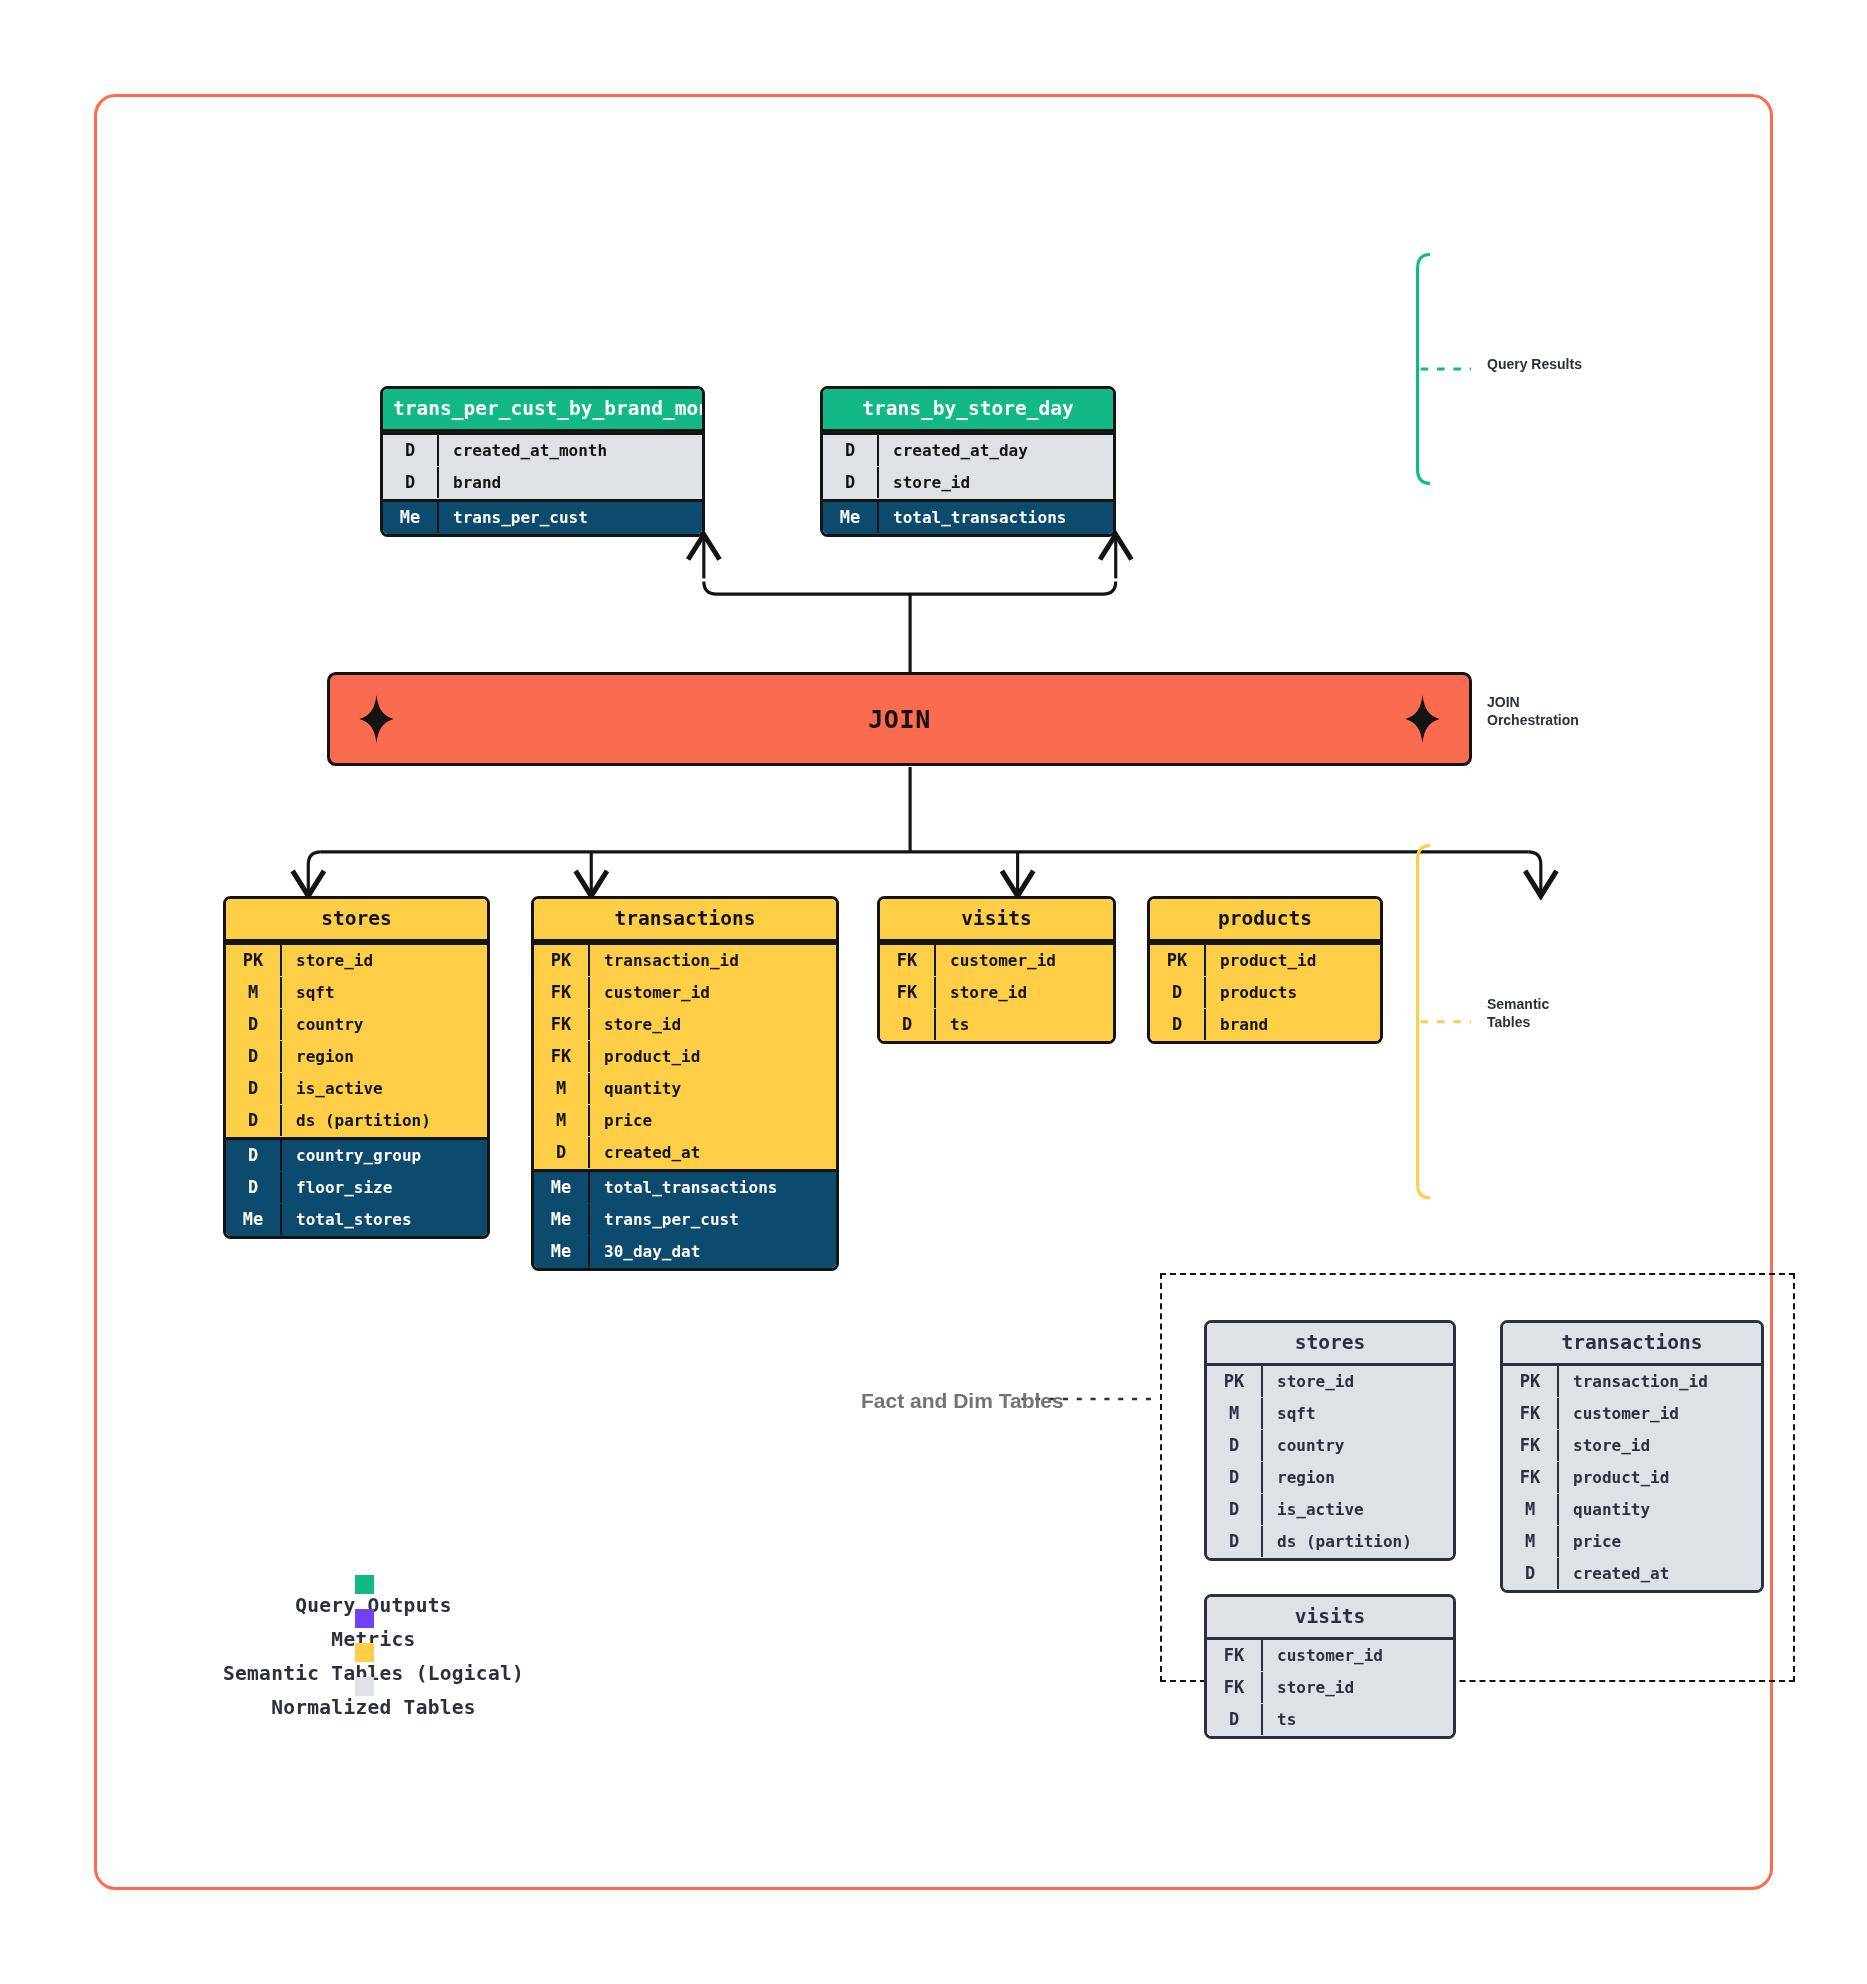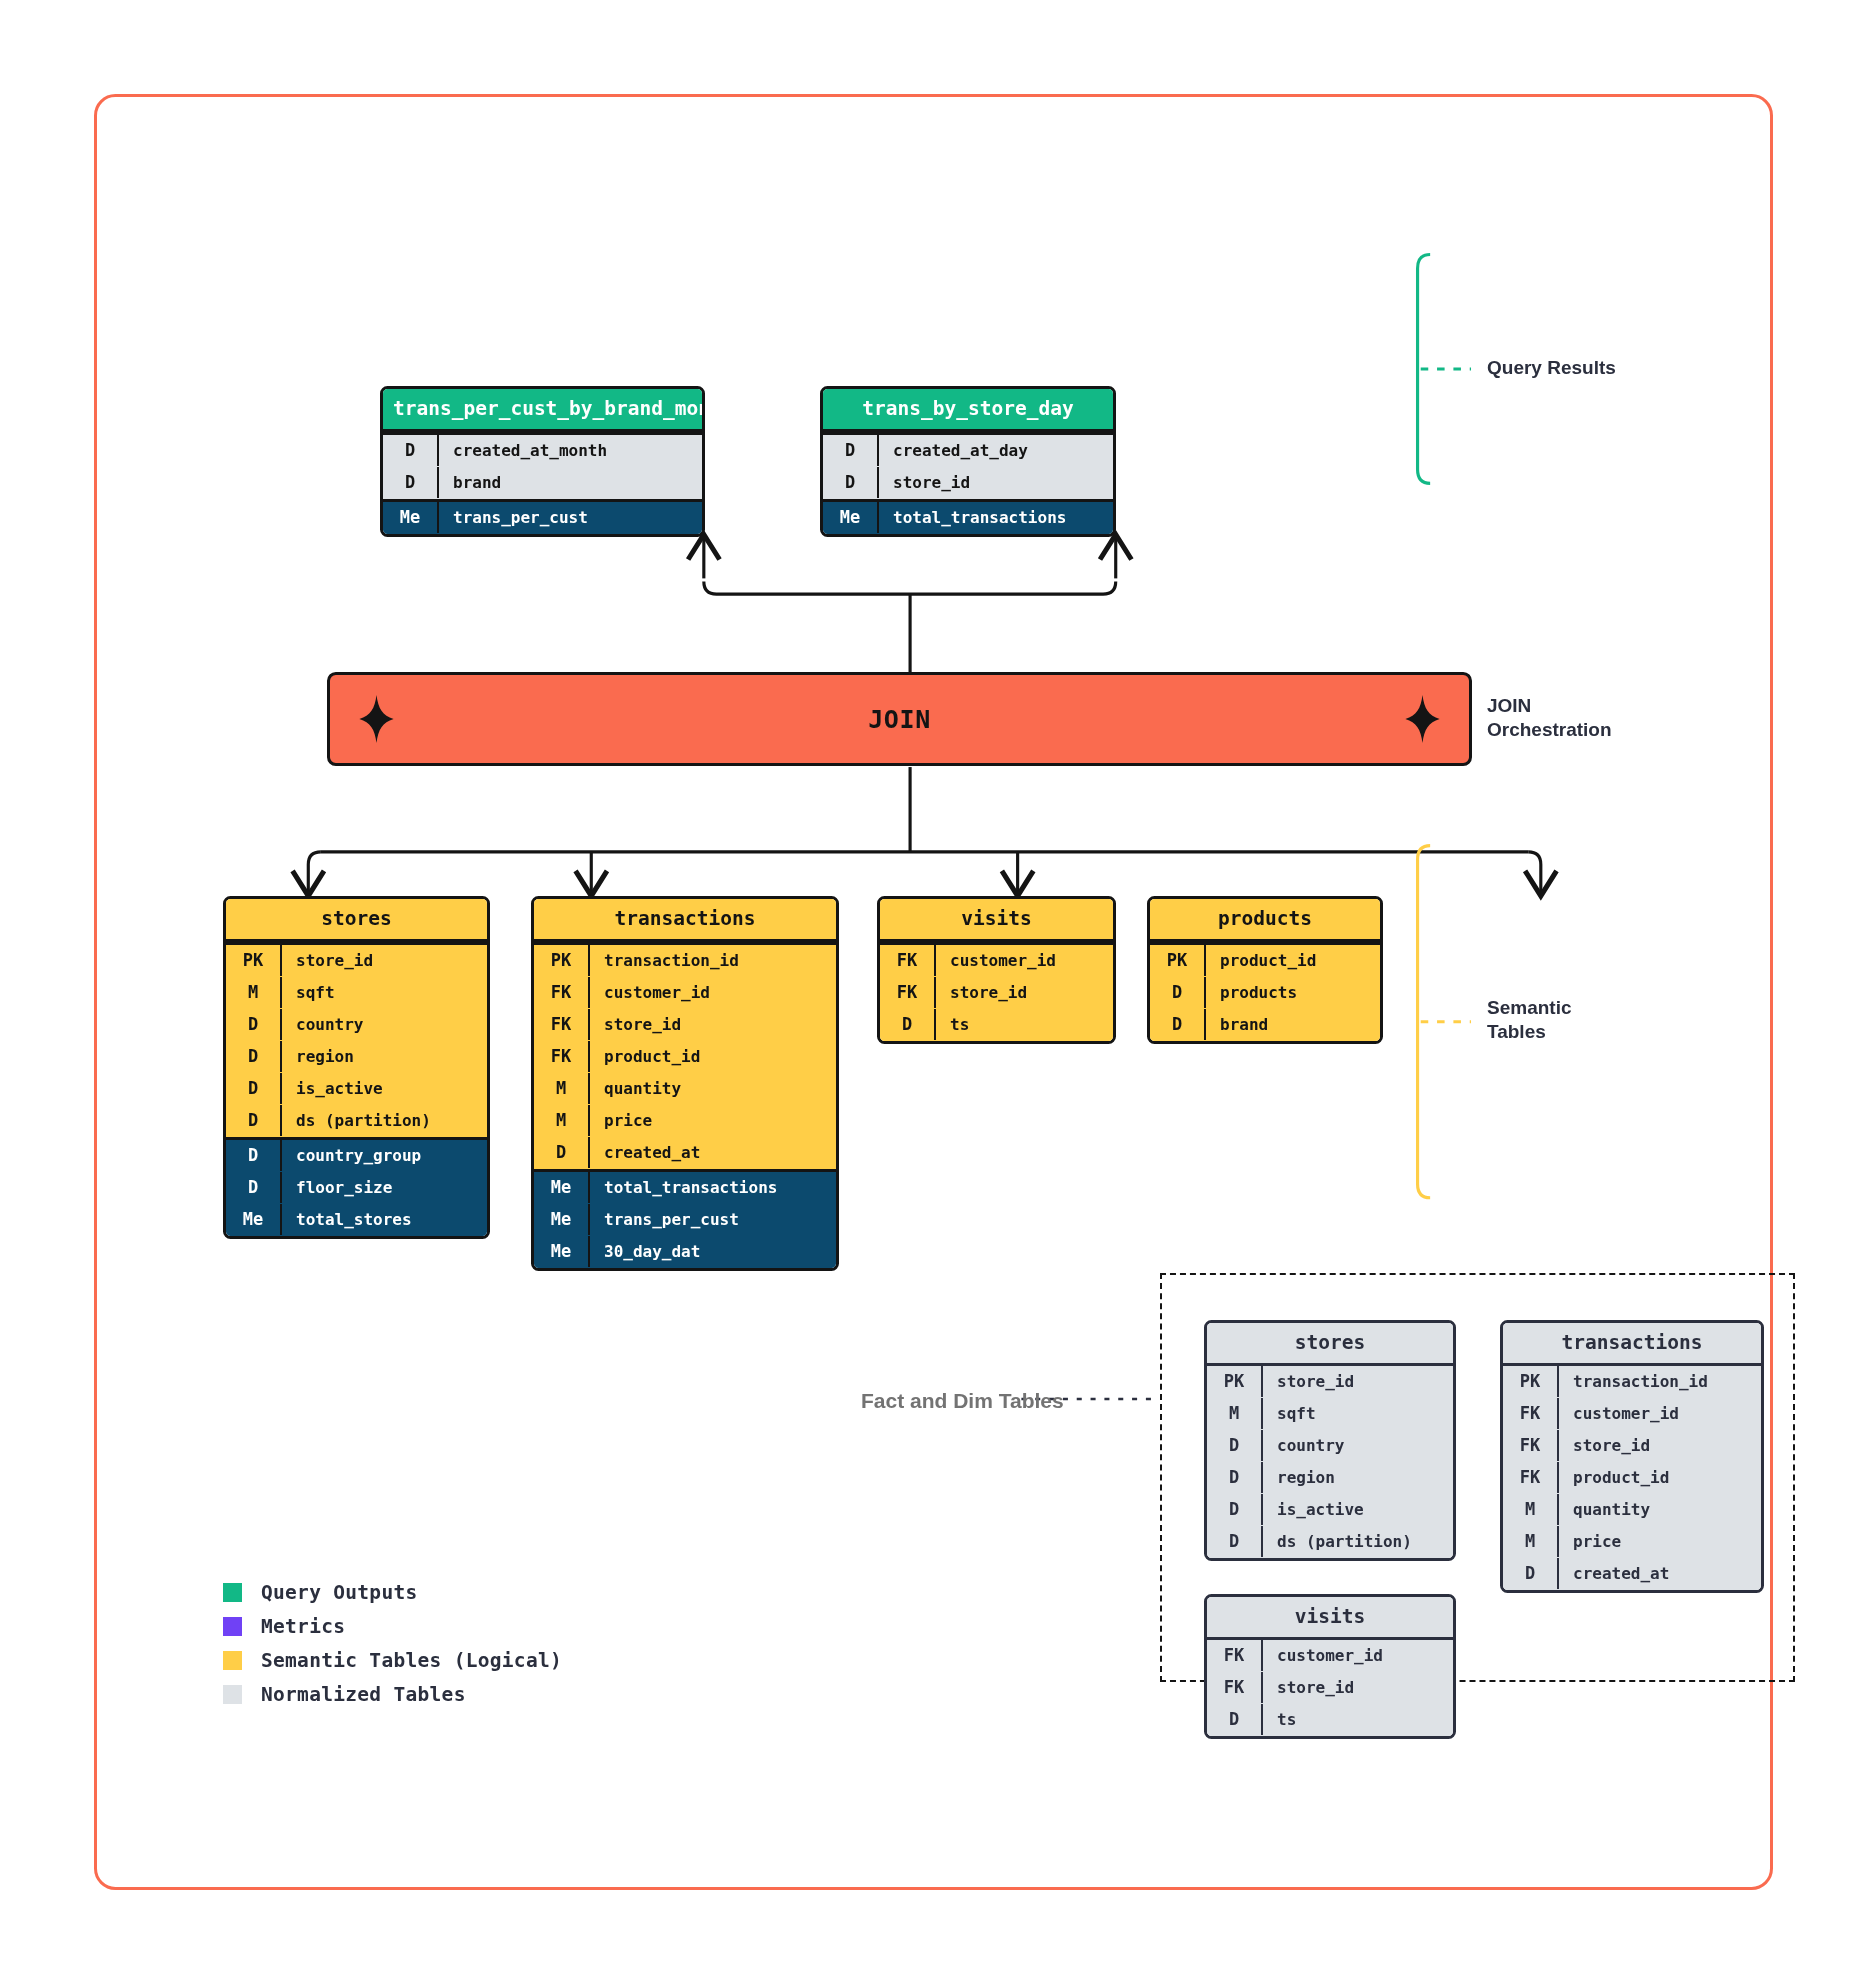--- a/index.html
+++ b/index.html
@@ -57,35 +57,35 @@
   #join-label{font-size:25px;font-weight:700;color:#141414;letter-spacing:0.6px;}
   .sparkle{position:absolute;top:50%;transform:translateY(-50%);width:35px;height:48px;}
   .sparkle.left{left:29px;}
   .sparkle.right{right:29px;}
 
   
   #wires{position:absolute;left:0;top:0;width:1679px;height:1796px;pointer-events:none;}
 
   
   .anno-label{
-    position:absolute;font-size:19px;font-weight:700;color:#2B2F3E;line-height:1.28;
+    position:absolute;font-size:14px;font-weight:700;color:#2B2F3E;line-height:1.28;
   }
 
   
   #factdim-box{
     position:absolute;left:1063px;top:1176px;width:635px;height:409px;
     border:2.5px dashed #141414;box-sizing:border-box;background:transparent;
   }
   #factdim-label{
     position:absolute;left:764px;top:1292px;font-size:21px;font-weight:700;color:#737373;
   }
 
   
   #legend{position:absolute;left:126px;top:1478px;}
-  .lg-row{display:flex;align-items:center;height:34px;}
+  .lg-row{display:flex;align-items:center;height:34px;flex-direction:column;}
   .lg-sw{width:19px;height:19px;flex:0 0 19px;margin-right:19px;}
   .lg-txt{font-size:19.5px;font-weight:700;color:#2B2F3E;letter-spacing:0.3px;}
 </style>
 </head>
 <body>
 
 <div id="card">
 
 
   <svg id="wires" viewBox="0 0 2670 2855">

